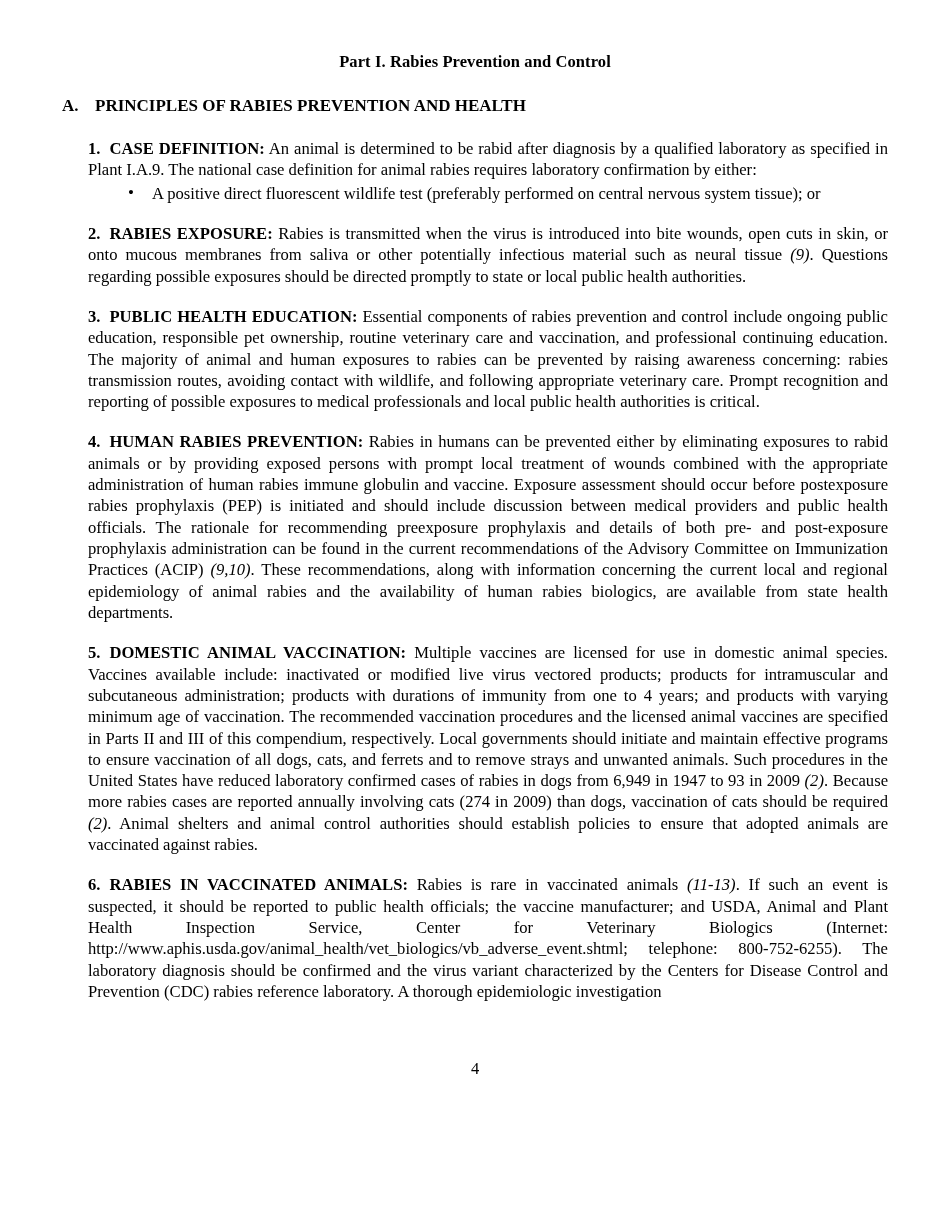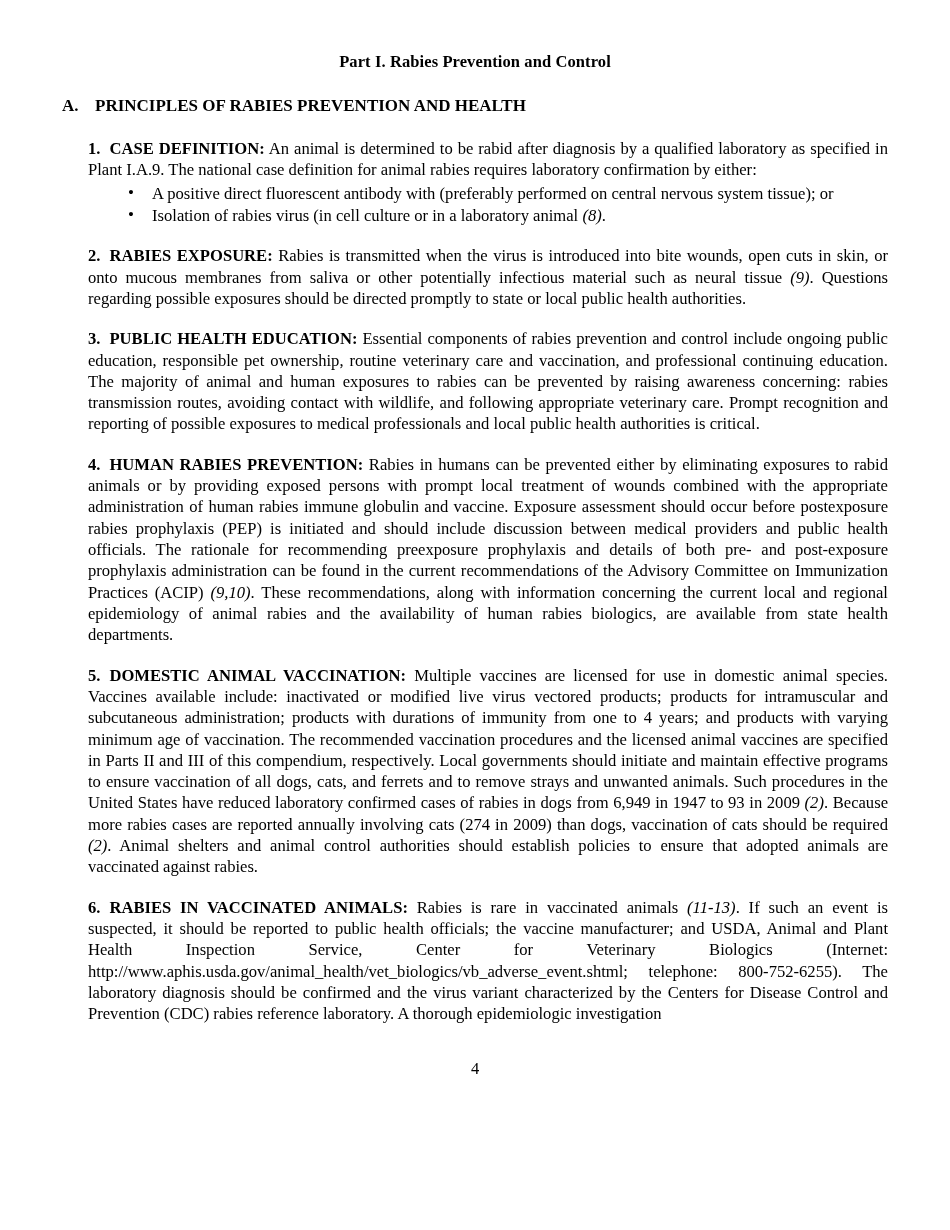--- a/index.html
+++ b/index.html
@@ -96,22 +96,21 @@
   <div class="doc-title">Part I. Rabies Prevention and Control</div>
 
   <div class="section-heading">
     <span class="letter">A.</span>
     <span class="text">PRINCIPLES OF RABIES PREVENTION AND HEALTH</span>
   </div>
 
   <div class="item">
     <span class="num">1.</span><span class="label">CASE DEFINITION:</span><span class="body"> An animal is determined to be rabid after diagnosis by a qualified laboratory as specified in Plant I.A.9. The national case definition for animal rabies requires laboratory confirmation by either:</span>
     <ul class="bullets">
-      <li>A positive direct fluorescent antibody with (preferably performed on central nervous system tissue); or</li>
-      <li>Isolation of rabies virus (in cell culture or in a laboratory animal <em>(8)</em>.</li>
+      <li>A positive direct fluorescent wildlife test (preferably performed on central nervous system tissue); or</li>
     </ul>
   </div>
 
   <div class="item">
     <span class="num">2.</span><span class="label">RABIES EXPOSURE:</span><span class="body"> Rabies is transmitted when the virus is introduced into bite wounds, open cuts in skin, or onto mucous membranes from saliva or other potentially infectious material such as neural tissue <em>(9)</em>. Questions regarding possible exposures should be directed promptly to state or local public health authorities.</span>
   </div>
 
   <div class="item">
     <span class="num">3.</span><span class="label">PUBLIC HEALTH EDUCATION:</span><span class="body"> Essential components of rabies prevention and control include ongoing public education, responsible pet ownership, routine veterinary care and vaccination, and professional continuing education. The majority of animal and human exposures to rabies can be prevented by raising awareness concerning: rabies transmission routes, avoiding contact with wildlife, and following appropriate veterinary care. Prompt recognition and reporting of possible exposures to medical professionals and local public health authorities is critical.</span>
   </div>

